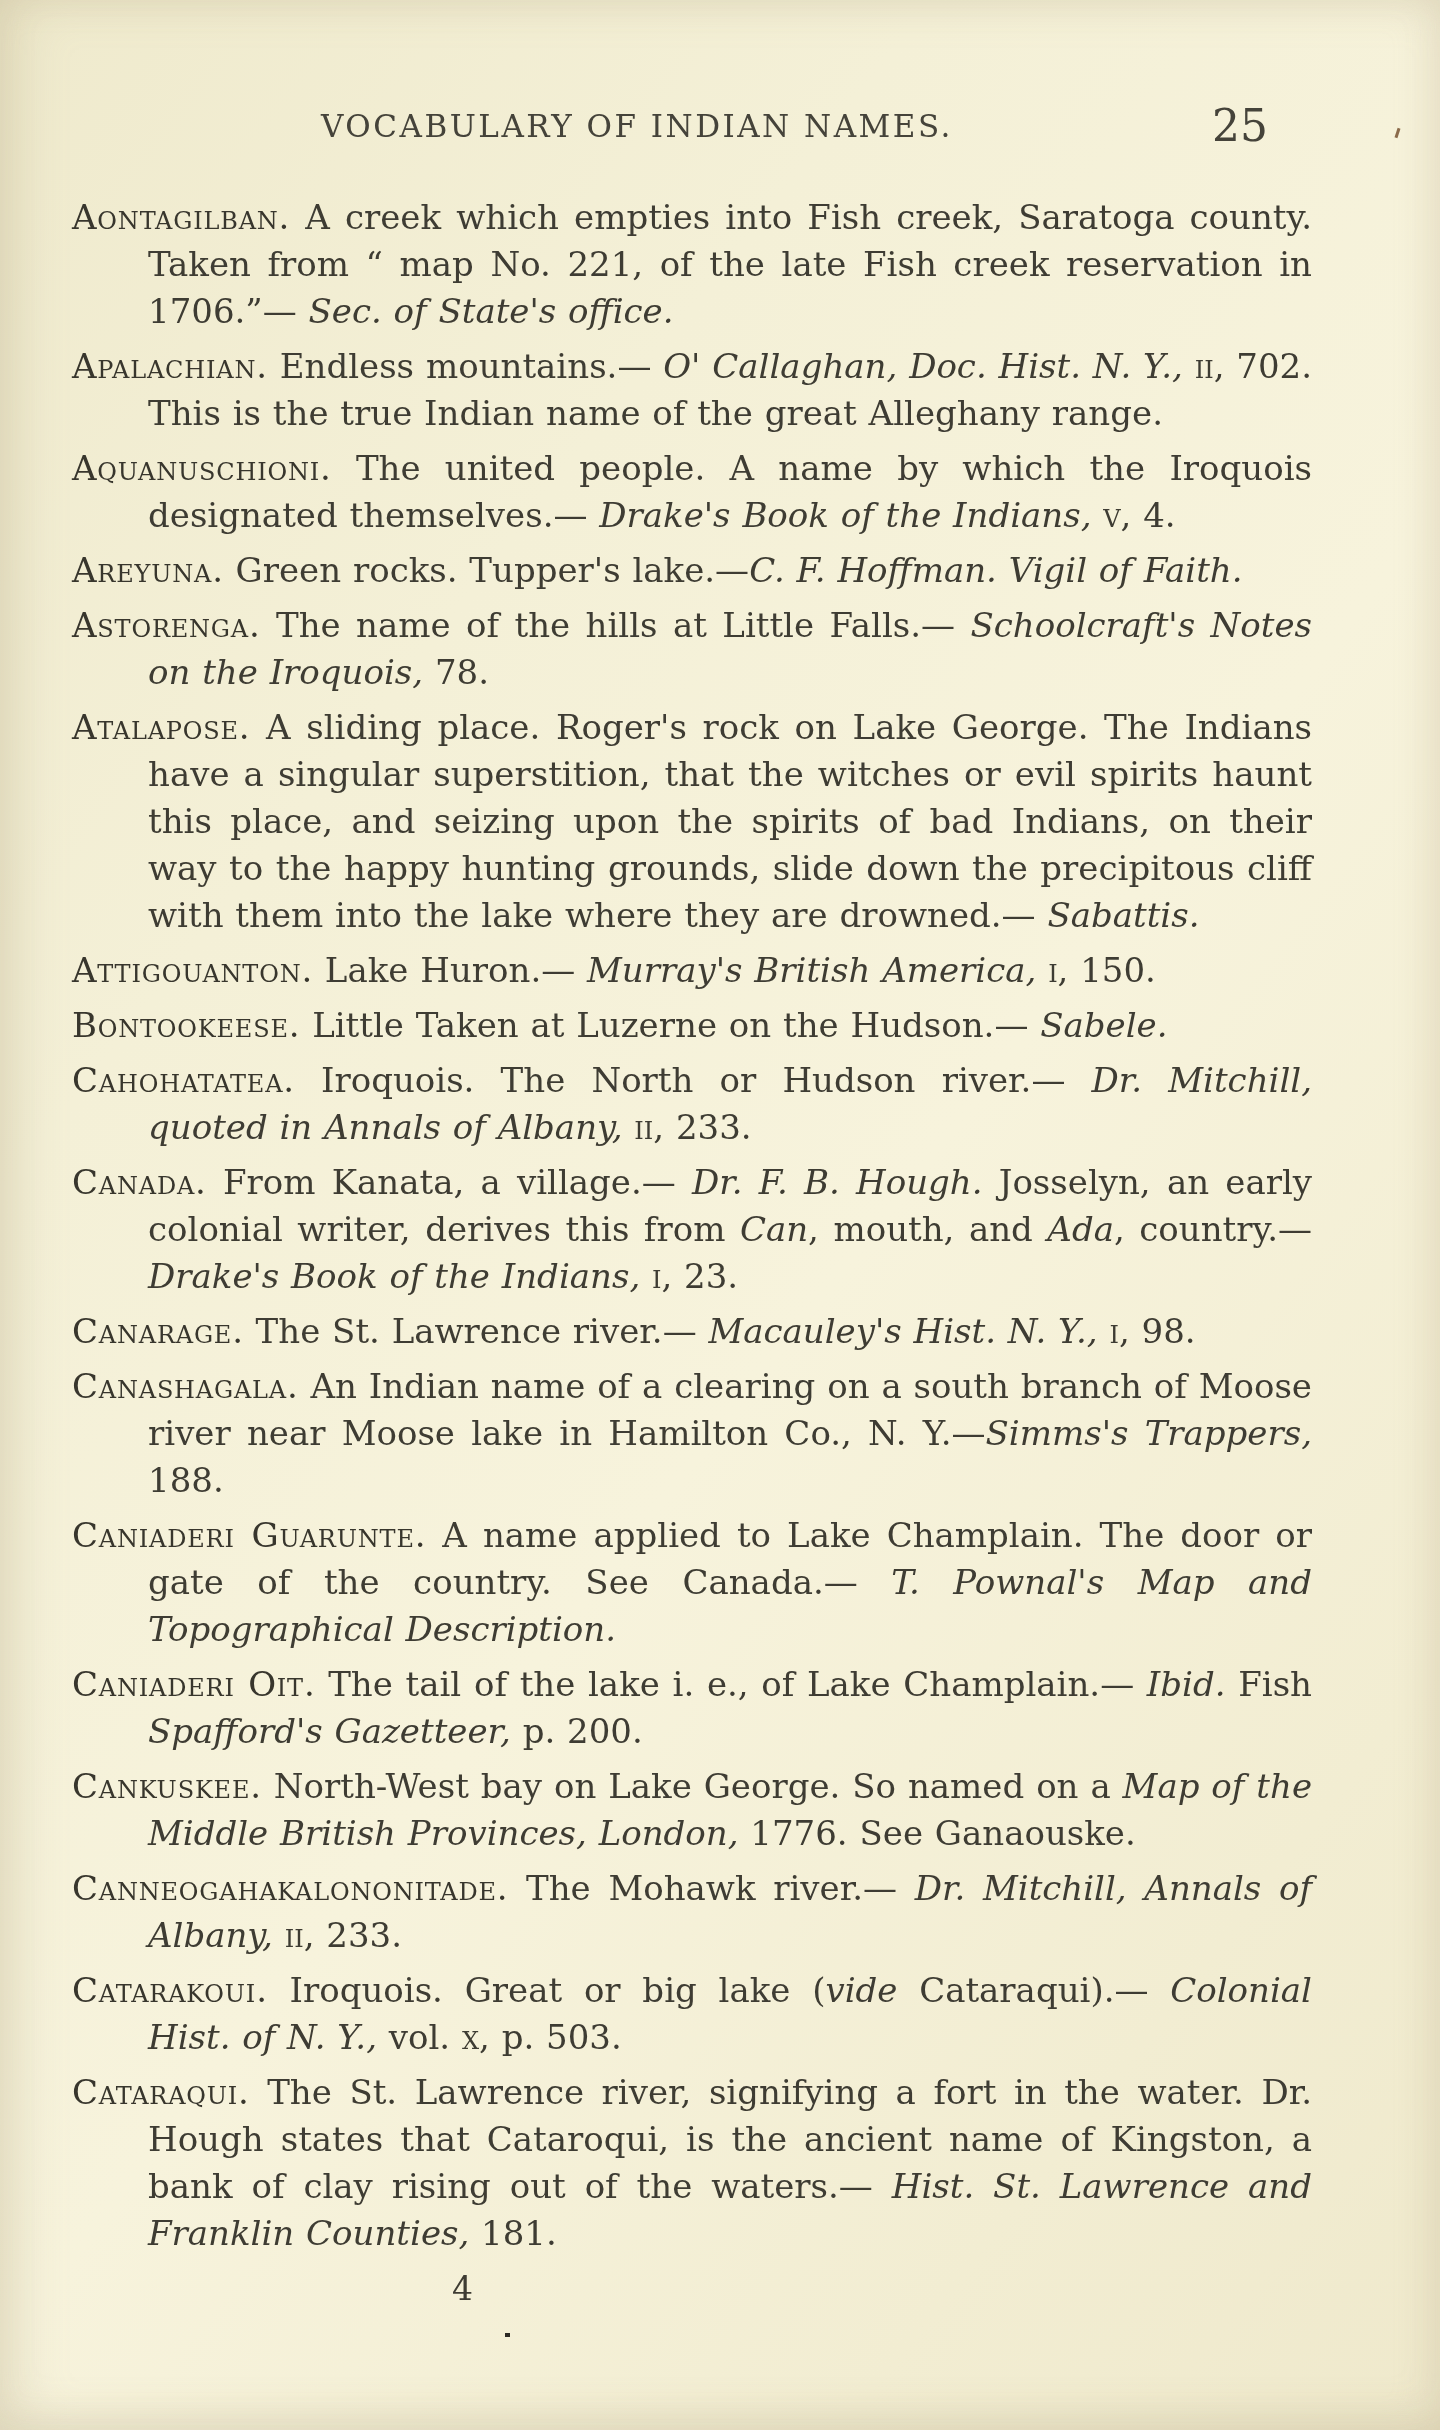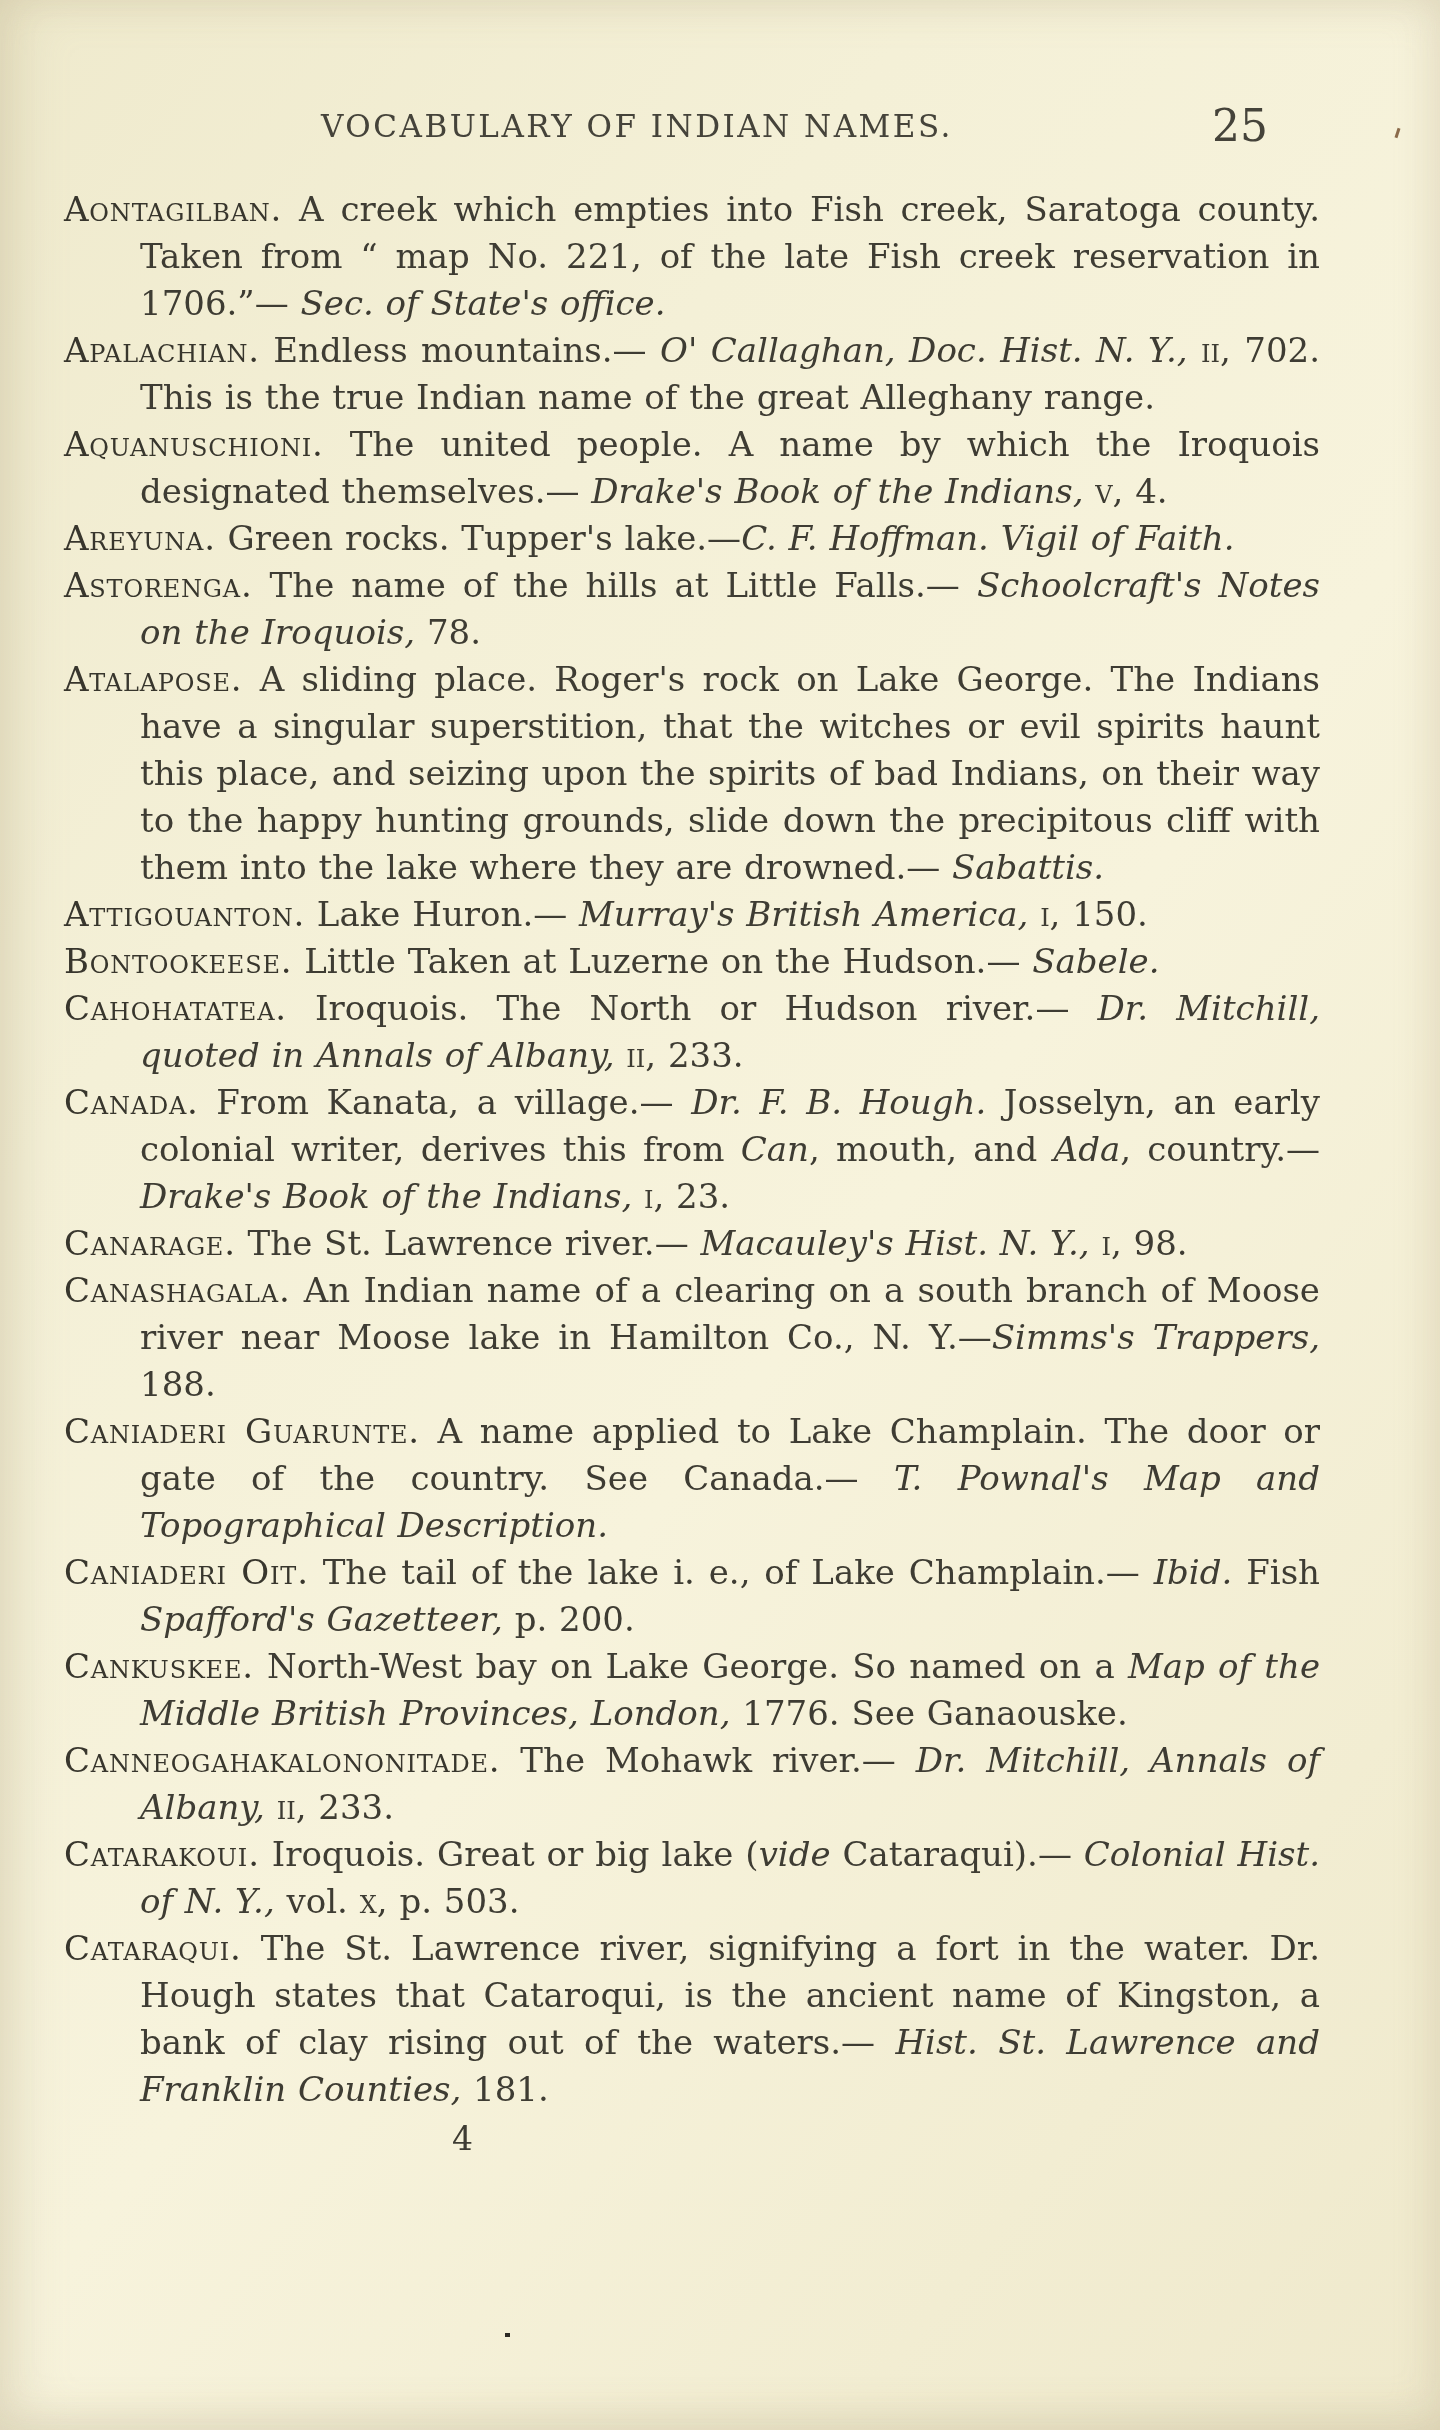--- a/index.html
+++ b/index.html
@@ -29,21 +29,21 @@
   }
   .page-number {
     position:absolute; right:52px; top:0;
     font-size:44px; color:#45433a;
   }
   .content {
     position:absolute;
     left:64px; top:186px; width:1256px;
   }
   .entry {
-    margin:0;
+    margin:8px;
     padding-left:76px; text-indent:-76px;
     text-align:justify;
     font-size:34px; line-height:47px;
     word-spacing:1px;
     color:#3e3c33;
   }
   .term {
     font-variant-caps:small-caps;
     letter-spacing:0.8px;
     color:#38362d;

